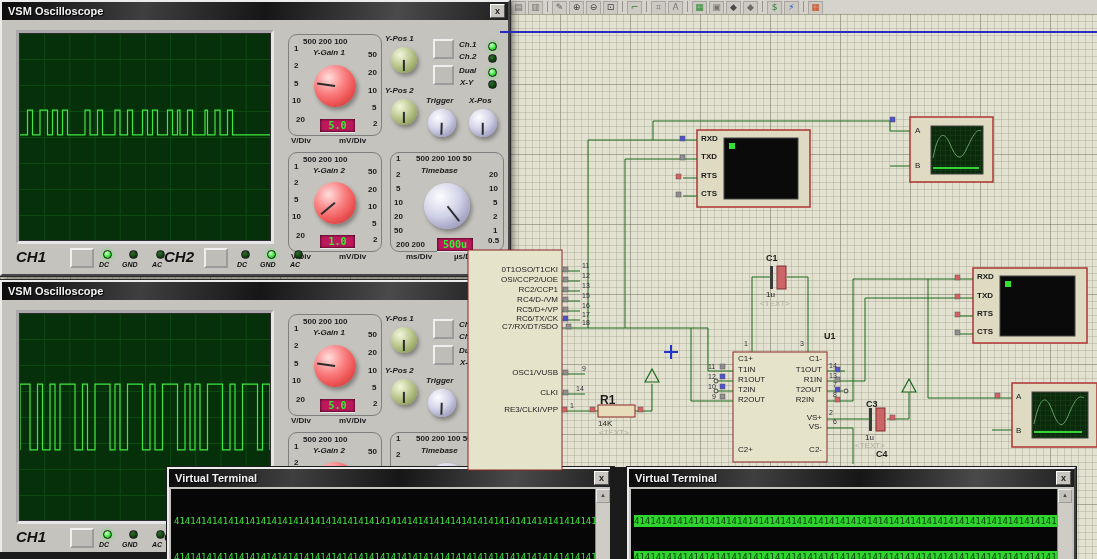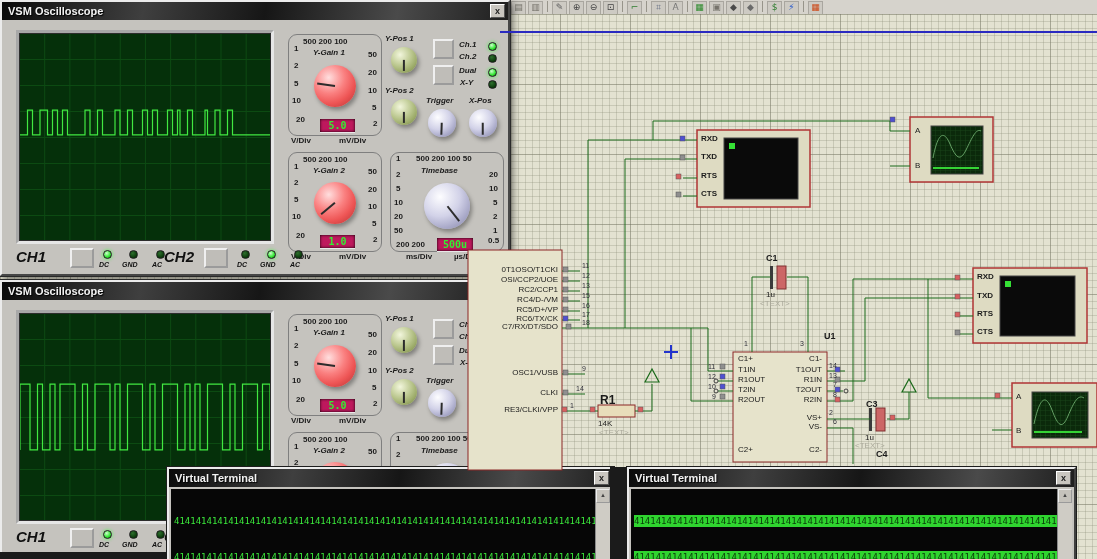--- a/index.html
+++ b/index.html
@@ -259,21 +259,21 @@
     <div class="t" style="left:738px;top:362px">R1OUT</div>
     <div class="t" style="left:738px;top:372px">T2IN</div>
     <div class="t" style="left:738px;top:382px">R2OUT</div>
     <div class="t t7" style="left:708px;top:349px">11</div>
     <div class="t t7" style="left:708px;top:359px">12</div>
     <div class="t t7" style="left:708px;top:369px">10</div>
     <div class="t t7" style="left:712px;top:379px">9</div>
     <div class="t rt" style="left:762px;top:352px;width:60px">T1OUT</div>
     <div class="t rt" style="left:762px;top:362px;width:60px">R1IN</div>
     <div class="t rt" style="left:762px;top:372px;width:60px">T2OUT</div>
-    <div class="t rt" style="left:762px;top:382px;width:60px">R2IN</div>
+    <div class="t rt" style="left:762px;top:382px;width:52px">R2IN</div>
     <div class="t rt" style="left:762px;top:400px;width:60px">VS+</div>
     <div class="t rt" style="left:762px;top:409px;width:60px">VS-</div>
     <div class="t t7" style="left:829px;top:348px">14</div>
     <div class="t t7" style="left:829px;top:358px">13</div>
     <div class="t t7" style="left:833px;top:367px">7</div>
     <div class="t t7" style="left:833px;top:377px">8</div>
     <div class="t t7" style="left:829px;top:395px">2</div>
     <div class="t t7" style="left:833px;top:404px">6</div>
     <div class="t" style="left:738px;top:432px">C2+</div>
     <div class="t rt" style="left:762px;top:432px;width:60px">C2-</div>

